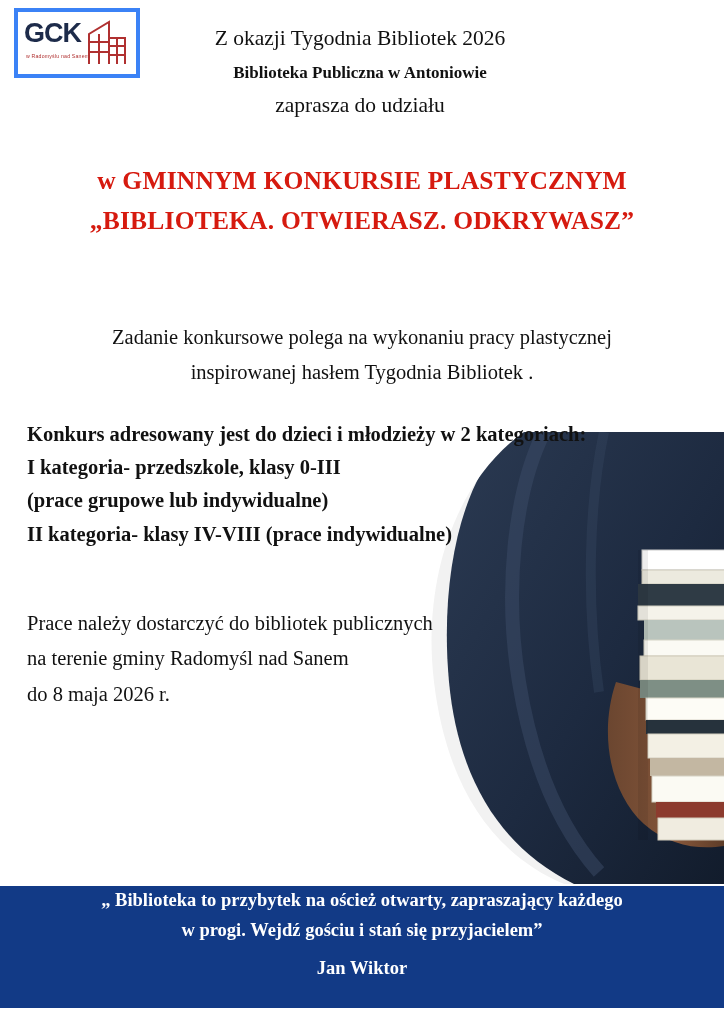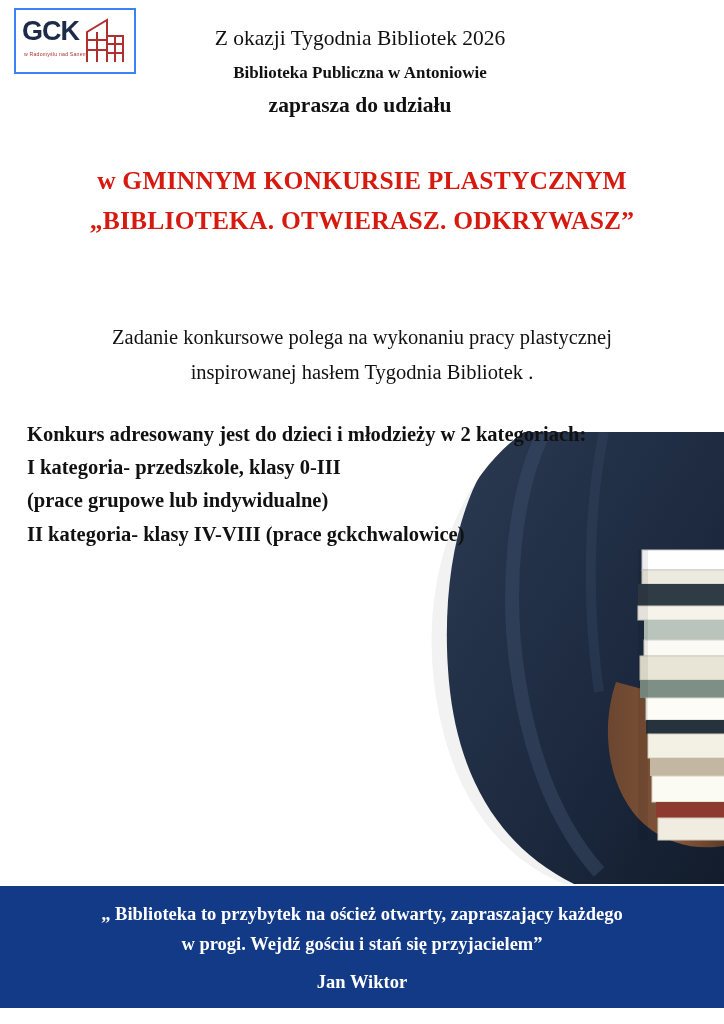--- a/index.html
+++ b/index.html
@@ -19,21 +19,21 @@
   }
 
   
   .logo-box {
     position: absolute;
     left: 14px;
     top: 8px;
     width: 118px;
     height: 62px;
     background: #ffffff;
-    border: 2px solid #3b82f6;
+    border: 4px solid #3b82f6;
     overflow: hidden;
   }
   .logo-gck {
     position: absolute;
     left: 6px;
     top: 8px;
     font-family: "Liberation Sans", sans-serif;
     font-weight: bold;
     font-size: 27px;
     letter-spacing: -1px;
@@ -83,21 +83,21 @@
     margin-bottom: 14px;
   }
   .head .l2 {
     font-size: 17px;
     font-weight: bold;
     color: #111111;
     margin-bottom: 14px;
   }
   .head .l3 {
     font-size: 21.5px;
-    font-weight: bold;
+    font-weight: normal;
     color: #111111;
   }
 
   .title {
     position: absolute;
     left: 0;
     top: 161px;
     width: 724px;
     text-align: center;
     color: #d61a0f;
@@ -156,21 +156,20 @@
     left: 0;
     top: 886px;
     width: 724px;
     height: 122px;
     background: #123a86;
     color: #ffffff;
     font-weight: bold;
     font-size: 18.5px;
     text-align: center;
     line-height: 1.62;
-    padding-top: 14px;
     box-sizing: border-box;
   }
   .footer .author {
     margin-top: 8px;
   }
   .footer-strip {
     position: absolute;
     left: 0;
     top: 1008px;
     width: 724px;
@@ -263,23 +262,28 @@
 
   <div class="task">
     <div>Zadanie konkursowe polega na wykonaniu pracy plastycznej</div>
     <div>inspirowanej hasłem Tygodnia Bibliotek .</div>
   </div>
 
   <div class="cats">
     <div>Konkurs adresowany jest do dzieci i młodzieży w 2 kategoriach:</div>
     <div>I kategoria- przedszkole, klasy 0-III</div>
     <div>(prace grupowe lub indywidualne)</div>
-    <div>II kategoria- klasy IV-VIII (prace gckchwalowice)</div>
-  </div>
-
+    <div>II kategoria- klasy IV-VIII (prace indywidualne)</div>
+  </div>
+
+  <div class="delivery">
+    <div>Prace należy dostarczyć do bibliotek publicznych</div>
+    <div>na terenie gminy Radomyśl nad Sanem</div>
+    <div>do 8 maja 2026 r.</div>
+  </div>
 
 
   <div class="footer">
     <div>„ Biblioteka to przybytek na oścież otwarty, zapraszający każdego</div>
     <div>w progi. Wejdź gościu i stań się przyjacielem”</div>
     <div class="author">Jan Wiktor</div>
   </div>
   <div class="footer-strip"></div>
 
 </div>

